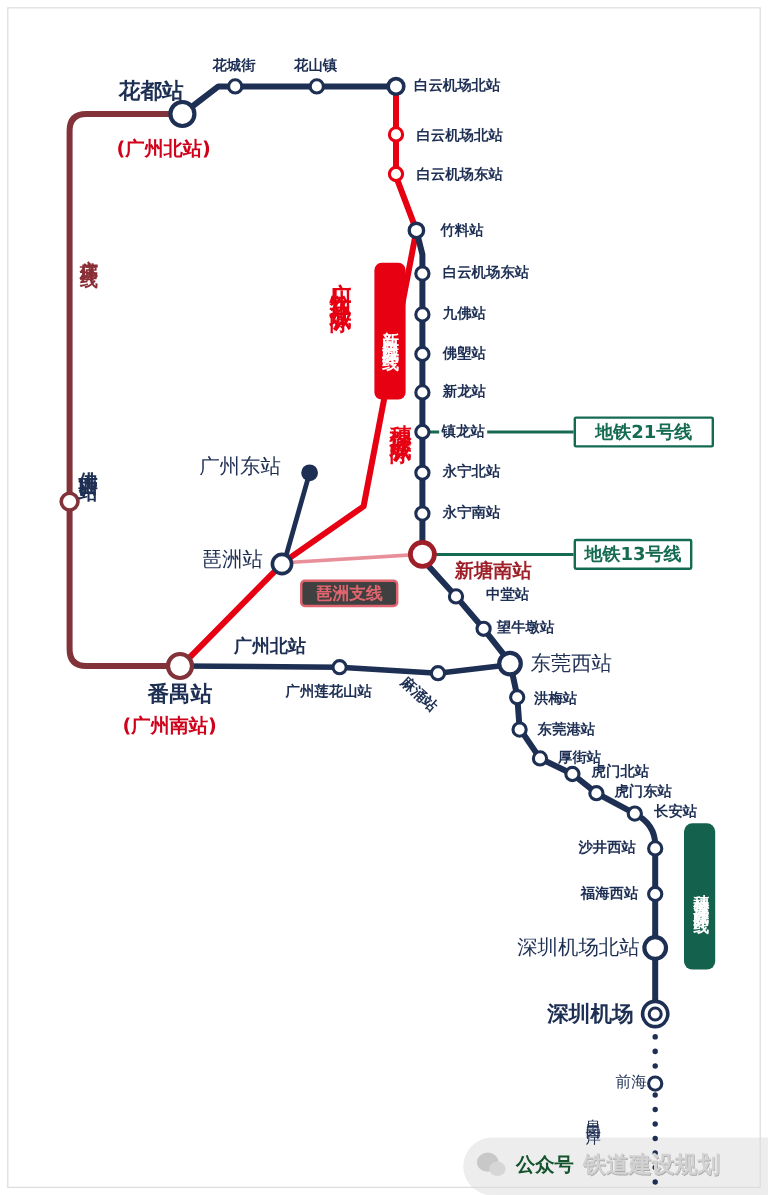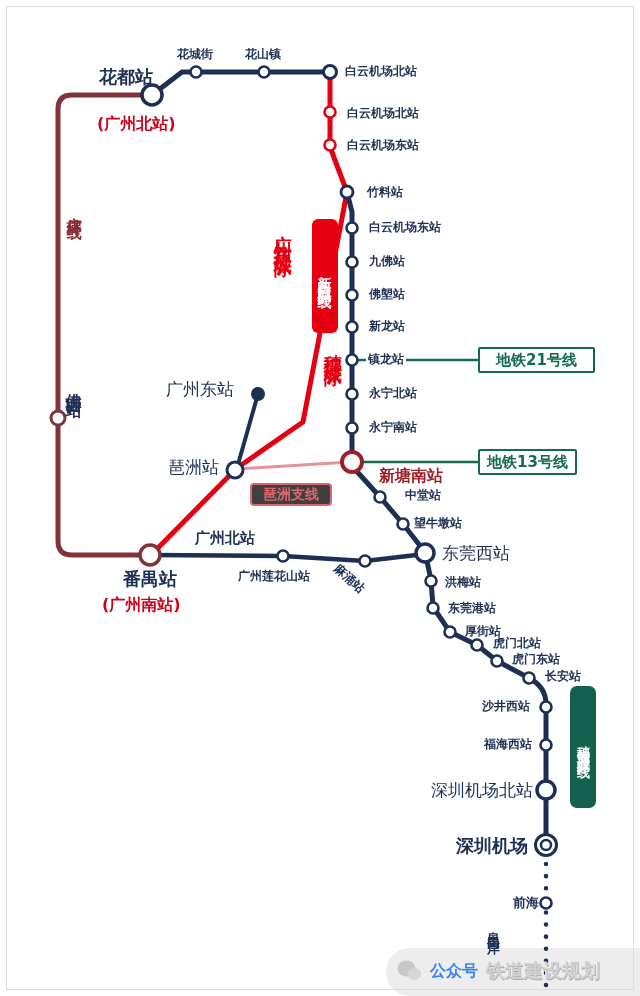--- a/index.html
+++ b/index.html
@@ -3,21 +3,21 @@
 <meta charset="utf-8">
 <style>
   *{margin:0;padding:0;box-sizing:border-box}
   html,body{background:#fff}
   #page{position:relative;width:640px;height:996px;background:#fff;overflow:hidden;
         font-family:"DejaVu Sans","Liberation Sans",sans-serif;color:#1e2f54}
   .frame{position:absolute;inset:6px;border:1px solid #dcdcdc;z-index:6;pointer-events:none}
   svg.rail{position:absolute;left:0;top:0;z-index:1}
   .lbl{position:absolute;white-space:nowrap;z-index:2;line-height:1.15;color:#1e2f54}
   .sm{font-size:12px;font-weight:700}
-  .md{font-size:13px;font-weight:700}
+  .md{font-size:13px;font-weight:400}
   .lg{font-size:17px;font-weight:400}
   .xl{font-size:18px;font-weight:800}
   .red{color:#d0021b}
   .brightred{color:#e60012}
   .darkred{color:#9e1f28}
   .maroon{color:#8a2e36}
   .whitebg{background:#fff;padding:0 2px;z-index:3}
   .vert{writing-mode:vertical-rl;text-orientation:upright;letter-spacing:3px}
   .vert.wide{letter-spacing:5px}
   .tagbox{position:absolute;display:flex;align-items:center;justify-content:center;z-index:2}
@@ -26,21 +26,21 @@
   .tealbox{background:#14614e;color:#fff;border-radius:7px;writing-mode:vertical-rl;
            text-orientation:upright;font-size:13px;font-weight:700;letter-spacing:4px}
   .metrobox{background:#fff;border:2px solid #146b51;color:#146b51;font-size:15px;
             font-weight:800;border-radius:2px}
   .pinkbox{background:#404040;border:2px solid #e0656e;color:#e0656e;font-size:14px;
            font-weight:700;border-radius:4px}
   .rot{transform:rotate(42deg);transform-origin:left top}
   .wm-bar{position:absolute;left:386px;top:948px;width:260px;height:48px;background:#ededed;
           border-radius:26px 0 0 26px;z-index:0}
   .wm-text{position:absolute;z-index:4;display:flex;align-items:center;gap:8px}
-  .wm-label{font-size:16px;font-weight:600;color:#3b82f6}
+  .wm-label{font-size:16px;font-weight:600;color:#14532d}
   .wm-name{font-size:19px;font-weight:800;color:#d2d2d2;
            text-shadow:0.5px 0.5px 0 #a9a9a9,-0.5px -0.5px 0 #f2f2f2}
 </style>
 </head>
 <body>
 
 <div id="page">
 
   <div class="wm-bar"></div>
 

